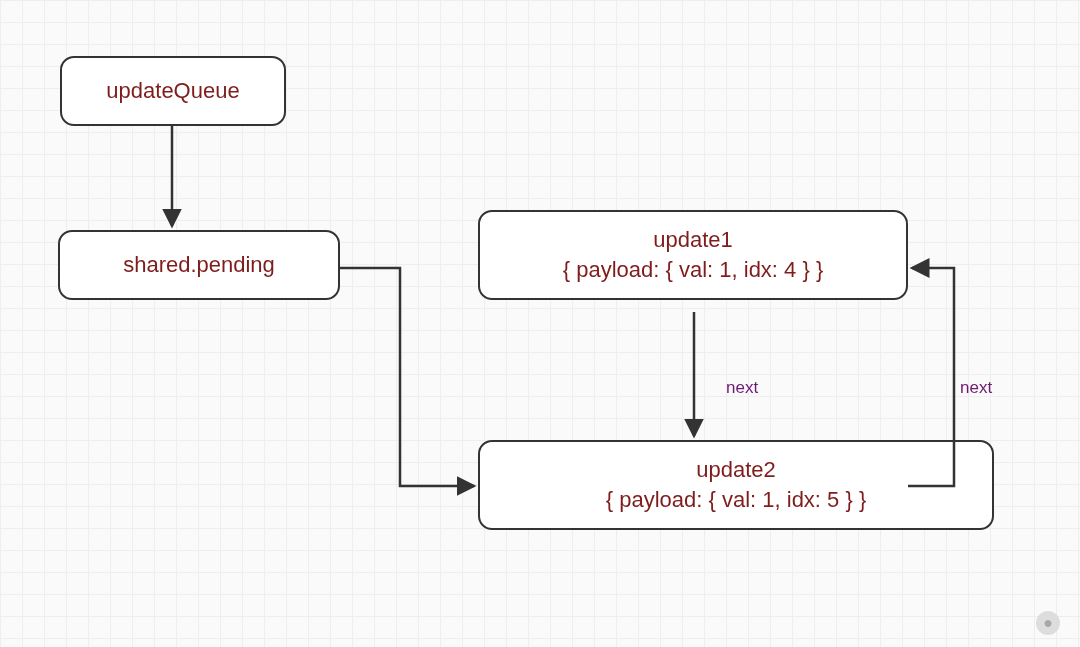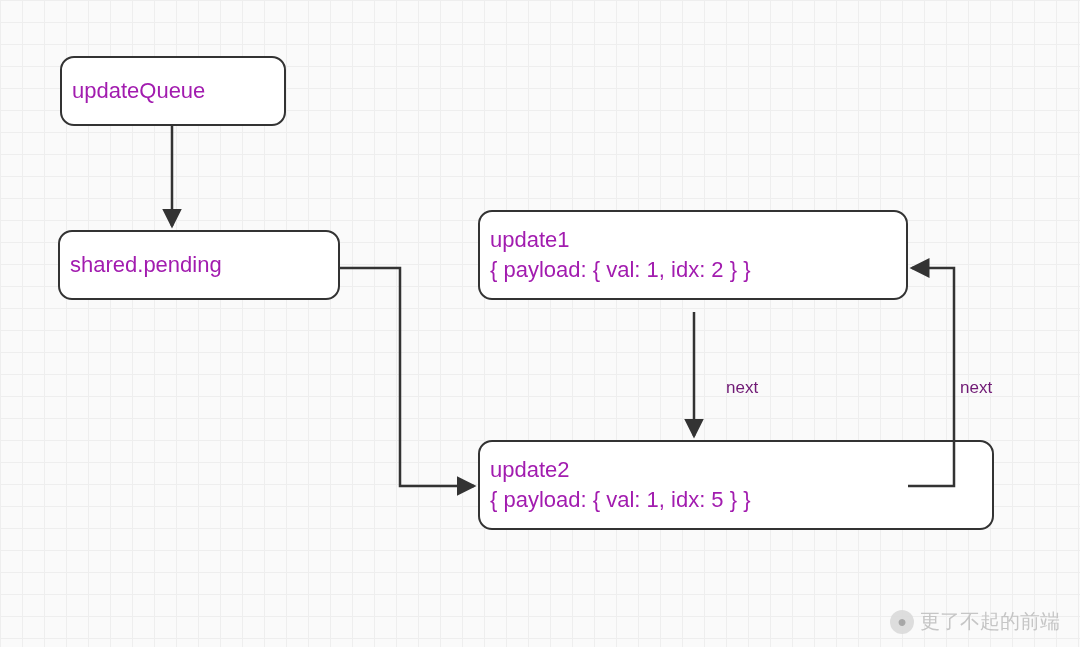--- a/index.html
+++ b/index.html
@@ -18,24 +18,24 @@
     overflow: hidden;
   }
 
   .node {
     position: absolute;
     background: #ffffff;
     border: 2px solid #333;
     border-radius: 14px;
     display: flex;
     flex-direction: column;
-    align-items: flex-start;
+    align-items: center;
     justify-content: center;
     font-size: 22px;
-    color: #a21caf;
+    color: #7f1d1d;
     line-height: 1.35;
     text-align: center;
     padding: 6px 10px;
   }
 
   .node .line { white-space: nowrap; }
 
   .edge-label {
     position: absolute;
     font-size: 17px;
@@ -81,21 +81,21 @@
 <div class="node" style="left:60px; top:56px; width:226px; height:70px;">
   <span class="line">updateQueue</span>
 </div>
 
 <div class="node" style="left:58px; top:230px; width:282px; height:70px;">
   <span class="line">shared.pending</span>
 </div>
 
 <div class="node" style="left:478px; top:210px; width:430px; height:90px;">
   <span class="line">update1</span>
-  <span class="line">{ payload: { val: 1, idx: 2 } }</span>
+  <span class="line">{ payload: { val: 1, idx: 4 } }</span>
 </div>
 
 <div class="node" style="left:478px; top:440px; width:516px; height:90px;">
   <span class="line">update2</span>
   <span class="line">{ payload: { val: 1, idx: 5 } }</span>
 </div>
 
 <div class="edge-label" style="left:726px; top:378px;">next</div>
 
 <div class="edge-label" style="left:960px; top:378px;">next</div>
@@ -111,14 +111,13 @@
 
   <path d="M 340 268 L 400 268 L 400 486 L 474 486" stroke="#333" stroke-width="2.5" fill="none" marker-end="url(#arrowhead)"></path>
 
   <path d="M 694 312 L 694 436" stroke="#333" stroke-width="2.5" fill="none" marker-end="url(#arrowhead)"></path>
 
   <path d="M 908 486 L 954 486 L 954 268 L 912 268" stroke="#333" stroke-width="2.5" fill="none" marker-end="url(#arrowhead)"></path>
 </svg>
 
 <div class="watermark">
   <span class="wicon">●</span>
-  <span>更了不起的前端</span>
 </div>
 
 </body></html>

